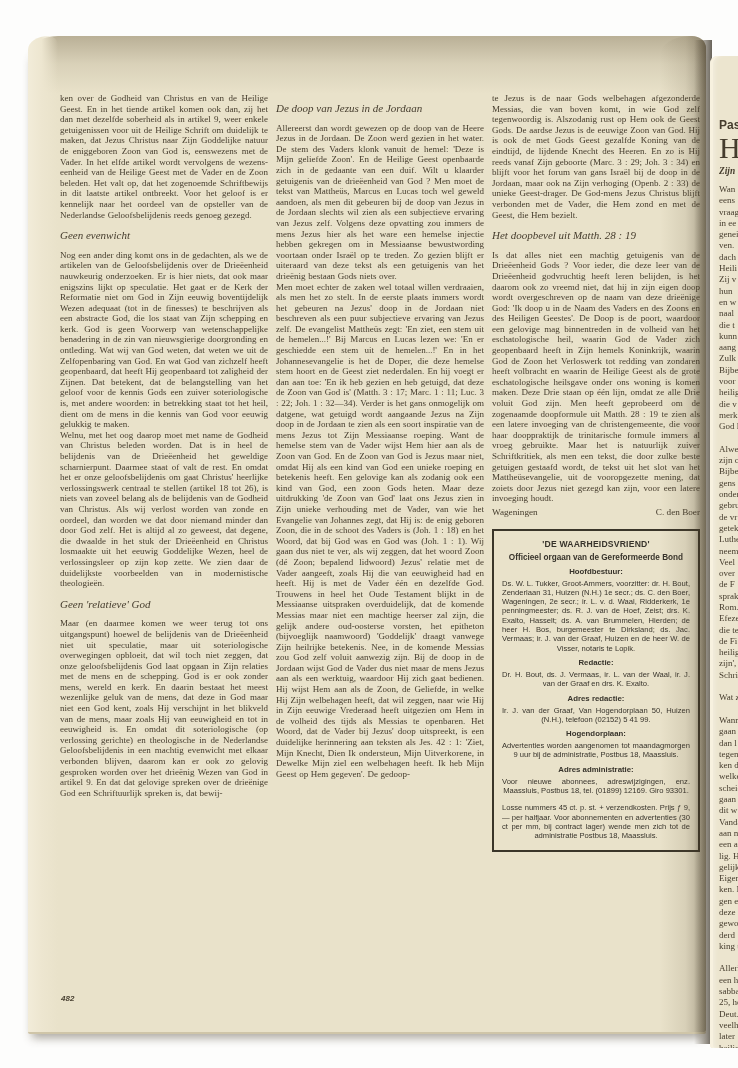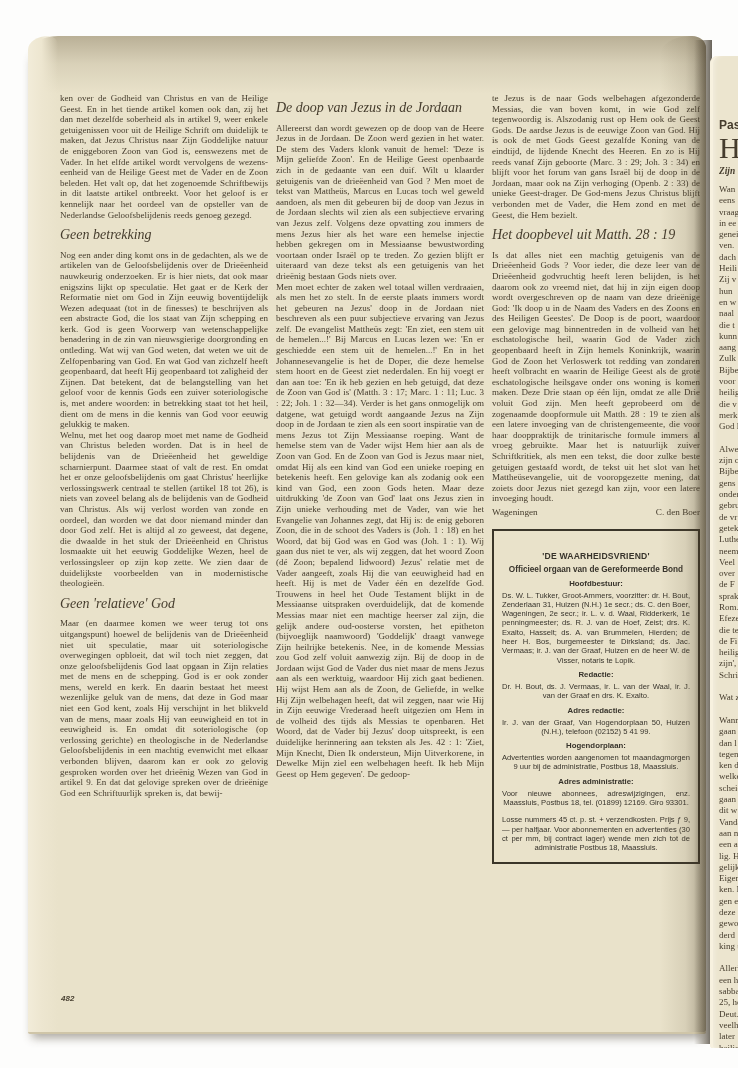--- a/index.html
+++ b/index.html
@@ -36,30 +36,30 @@
   .text-block{
     position:absolute;left:32px;top:57px;width:640px;
     display:flex;gap:8px;color:#453c2d;
   }
   .col{width:208px;flex:0 0 208px;}
   .body{
     margin:0;font-size:9px;line-height:10.6px;text-align:justify;
     word-spacing:.4px;
   }
   .subhead{
-    margin:10px 0 9px 0;font-size:14px;line-height:10.6px;
+    margin:10px 0 9px 0;font-size:11px;line-height:10.6px;
     font-style:italic;font-weight:normal;
   }
   .signature{
     margin:3px 0 0 0;display:flex;justify-content:space-between;
     font-size:9.2px;line-height:10.6px;
   }
   
   .colophon{
-    margin-top:11px;border:2px solid #3a3529;padding:20px 8px 9px 8px;
+    margin-top:11px;border:2px solid #3a3529;padding:8px 8px 9px 8px;
     font-family:"Liberation Sans","DejaVu Sans",sans-serif;color:#37332b;
   }
   .colo-title{font-size:8.6px;font-weight:bold;text-align:center;letter-spacing:.2px;margin-bottom:4px;}
   .colo-subtitle{font-size:8.2px;font-weight:bold;text-align:center;margin-bottom:5px;}
   .colo-head{font-size:7.8px;font-weight:bold;text-align:center;margin:5px 0 3px 0;}
   .colo-text{font-size:7.6px;line-height:9.3px;text-align:justify;text-align-last:center;}
   .colo-footer{margin-top:8px;font-size:7.6px;line-height:9.3px;text-align:justify;text-align-last:center;}
   
   .page-number{
     position:absolute;left:33px;top:958px;font-size:8px;font-weight:bold;
@@ -89,21 +89,21 @@
 </head>
 <body>
 
 <div class="page">
   <div class="fore-edge"></div>
 
   <div class="text-block">
 
     <div class="col">
       <p class="body">ken over de Godheid van Christus en van de Heilige Geest. En in het tiende artikel komen ook dan, zij het dan met dezelfde soberheid als in artikel 9, weer enkele getuigenissen voor uit de Heilige Schrift om duidelijk te maken, dat Jezus Christus naar Zijn Goddelijke natuur de eniggeboren Zoon van God is, eenswezens met de Vader. In het elfde artikel wordt vervolgens de wezens-eenheid van de Heilige Geest met de Vader en de Zoon beleden. Het valt op, dat het zogenoemde Schriftbewijs in dit laatste artikel ontbreekt. Voor het geloof is er kennelijk naar het oordeel van de opsteller van de Nederlandse Geloofsbelijdenis reeds genoeg gezegd.</p>
-      <h3 class="subhead">Geen betrekking</h3>
+      <h3 class="subhead">Geen evenwicht</h3>
       <p class="body">Nog een ander ding komt ons in de gedachten, als we de artikelen van de Geloofsbelijdenis over de Drieëenheid nauwkeurig onderzoeken. Er is hier niets, dat ook maar enigszins lijkt op speculatie. Het gaat er de Kerk der Reformatie niet om God in Zijn eeuwig boventijdelijk Wezen adequaat (tot in de finesses) te beschrijven als een abstracte God, die los staat van Zijn schepping en kerk. God is geen Voorwerp van wetenschappelijke benadering in de zin van nieuwsgierige doorgronding en ontleding. Wat wij van God weten, dat weten we uit de Zelfopenbaring van God. En wat God van zichzelf heeft geopenbaard, dat heeft Hij geopenbaard tot zaligheid der Zijnen. Dat betekent, dat de belangstelling van het geloof voor de kennis Gods een zuiver soteriologische is, met andere woorden: in betrekking staat tot het heil, dient om de mens in die kennis van God voor eeuwig gelukkig te maken.</p>
       <p class="body">Welnu, met het oog daarop moet met name de Godheid van Christus beleden worden. Dat is in heel de belijdenis van de Drieëenheid het geweldige scharnierpunt. Daarmee staat of valt de rest. En omdat het er onze geloofsbelijdenis om gaat Christus' heerlijke verlossingswerk centraal te stellen (artikel 18 tot 26), is niets van zoveel belang als de belijdenis van de Godheid van Christus. Als wij verlost worden van zonde en oordeel, dan worden we dat door niemand minder dan door God zelf. Het is altijd al zo geweest, dat degene, die dwaalde in het stuk der Drieëenheid en Christus losmaakte uit het eeuwig Goddelijke Wezen, heel de verlossingsleer op zijn kop zette. We zien daar de duidelijkste voorbeelden van in modernistische theologieën.</p>
       <h3 class="subhead">Geen 'relatieve' God</h3>
       <p class="body">Maar (en daarmee komen we weer terug tot ons uitgangspunt) hoewel de belijdenis van de Drieëenheid niet uit speculatie, maar uit soteriologische overwegingen opbloeit, dat wil toch niet zeggen, dat onze geloofsbelijdenis God laat opgaan in Zijn relaties met de mens en de schepping. God is er ook zonder mens, wereld en kerk. En daarin bestaat het meest wezenlijke geluk van de mens, dat deze in God maar niet een God kent, zoals Hij verschijnt in het blikveld van de mens, maar zoals Hij van eeuwigheid en tot in eeuwigheid is. En omdat dit soteriologische (op verlossing gerichte) en theologische in de Nederlandse Geloofsbelijdenis in een machtig evenwicht met elkaar verbonden blijven, daarom kan er ook zo gelovig gesproken worden over het drieënig Wezen van God in artikel 9. En dat dat gelovige spreken over de drieënige God een Schriftuurlijk spreken is, dat bewij-</p>
     </div>
 
     <div class="col">
       <h3 class="subhead">De doop van Jezus in de Jordaan</h3>
       <p class="body">Allereerst dan wordt gewezen op de doop van de Heere Jezus in de Jordaan. De Zoon werd gezien in het water. De stem des Vaders klonk vanuit de hemel: 'Deze is Mijn geliefde Zoon'. En de Heilige Geest openbaarde zich in de gedaante van een duif. Wilt u klaarder getuigenis van de drieëenheid van God ? Men moet de tekst van Mattheüs, Marcus en Lucas toch wel geweld aandoen, als men dit gebeuren bij de doop van Jezus in de Jordaan slechts wil zien als een subjectieve ervaring van Jezus zelf. Volgens deze opvatting zou immers de mens Jezus hier als het ware een hemelse injectie hebben gekregen om in Messiaanse bewustwording voortaan onder Israël op te treden. Zo gezien blijft er uiteraard van deze tekst als een getuigenis van het drieënig bestaan Gods niets over.</p>
       <p class="body">Men moet echter de zaken wel totaal willen verdraaien, als men het zo stelt. In de eerste plaats immers wordt het gebeuren na Jezus' doop in de Jordaan niet beschreven als een puur subjectieve ervaring van Jezus zelf. De evangelist Mattheüs zegt: 'En ziet, een stem uit de hemelen...!' Bij Marcus en Lucas lezen we: 'En er geschiedde een stem uit de hemelen...!' En in het Johannesevangelie is het de Doper, die deze hemelse stem hoort en de Geest ziet nederdalen. En hij voegt er dan aan toe: 'En ik heb gezien en heb getuigd, dat deze de Zoon van God is' (Matth. 3 : 17; Marc. 1 : 11; Luc. 3 : 22; Joh. 1 : 32—34). Verder is het gans onmogelijk om datgene, wat getuigd wordt aangaande Jezus na Zijn doop in de Jordaan te zien als een soort inspiratie van de mens Jezus tot Zijn Messiaanse roeping. Want de hemelse stem van de Vader wijst Hem hier aan als de Zoon van God. En de Zoon van God is Jezus maar niet, omdat Hij als een kind van God een unieke roeping en betekenis heeft. Een gelovige kan als zodanig ook een kind van God, een zoon Gods heten. Maar deze uitdrukking 'de Zoon van God' laat ons Jezus zien in Zijn unieke verhouding met de Vader, van wie het Evangelie van Johannes zegt, dat Hij is: de enig geboren Zoon, die in de schoot des Vaders is (Joh. 1 : 18) en het Woord, dat bij God was en God was (Joh. 1 : 1). Wij gaan dus niet te ver, als wij zeggen, dat het woord Zoon (dé Zoon; bepalend lidwoord) Jezus' relatie met de Vader aangeeft, zoals Hij die van eeuwigheid had en heeft. Hij is met de Vader één en dezelfde God. Trouwens in heel het Oude Testament blijkt in de Messiaanse uitspraken overduidelijk, dat de komende Messias maar niet een machtige heerser zal zijn, die gelijk andere oud-oosterse vorsten, het epitheton (bijvoeglijk naamwoord) 'Goddelijk' draagt vanwege Zijn heilrijke betekenis. Nee, in de komende Messias zou God zelf voluit aanwezig zijn. Bij de doop in de Jordaan wijst God de Vader dus niet maar de mens Jezus aan als een werktuig, waardoor Hij zich gaat bedienen. Hij wijst Hem aan als de Zoon, de Geliefde, in welke Hij Zijn welbehagen heeft, dat wil zeggen, naar wie Hij in Zijn eeuwige Vrederaad heeft uitgezien om Hem in de volheid des tijds als Messias te openbaren. Het Woord, dat de Vader bij Jezus' doop uitspreekt, is een duidelijke herinnering aan teksten als Jes. 42 : 1: 'Ziet, Mijn Knecht, Dien Ik ondersteun, Mijn Uitverkorene, in Dewelke Mijn ziel een welbehagen heeft. Ik heb Mijn Geest op Hem gegeven'. De gedoop-</p>

